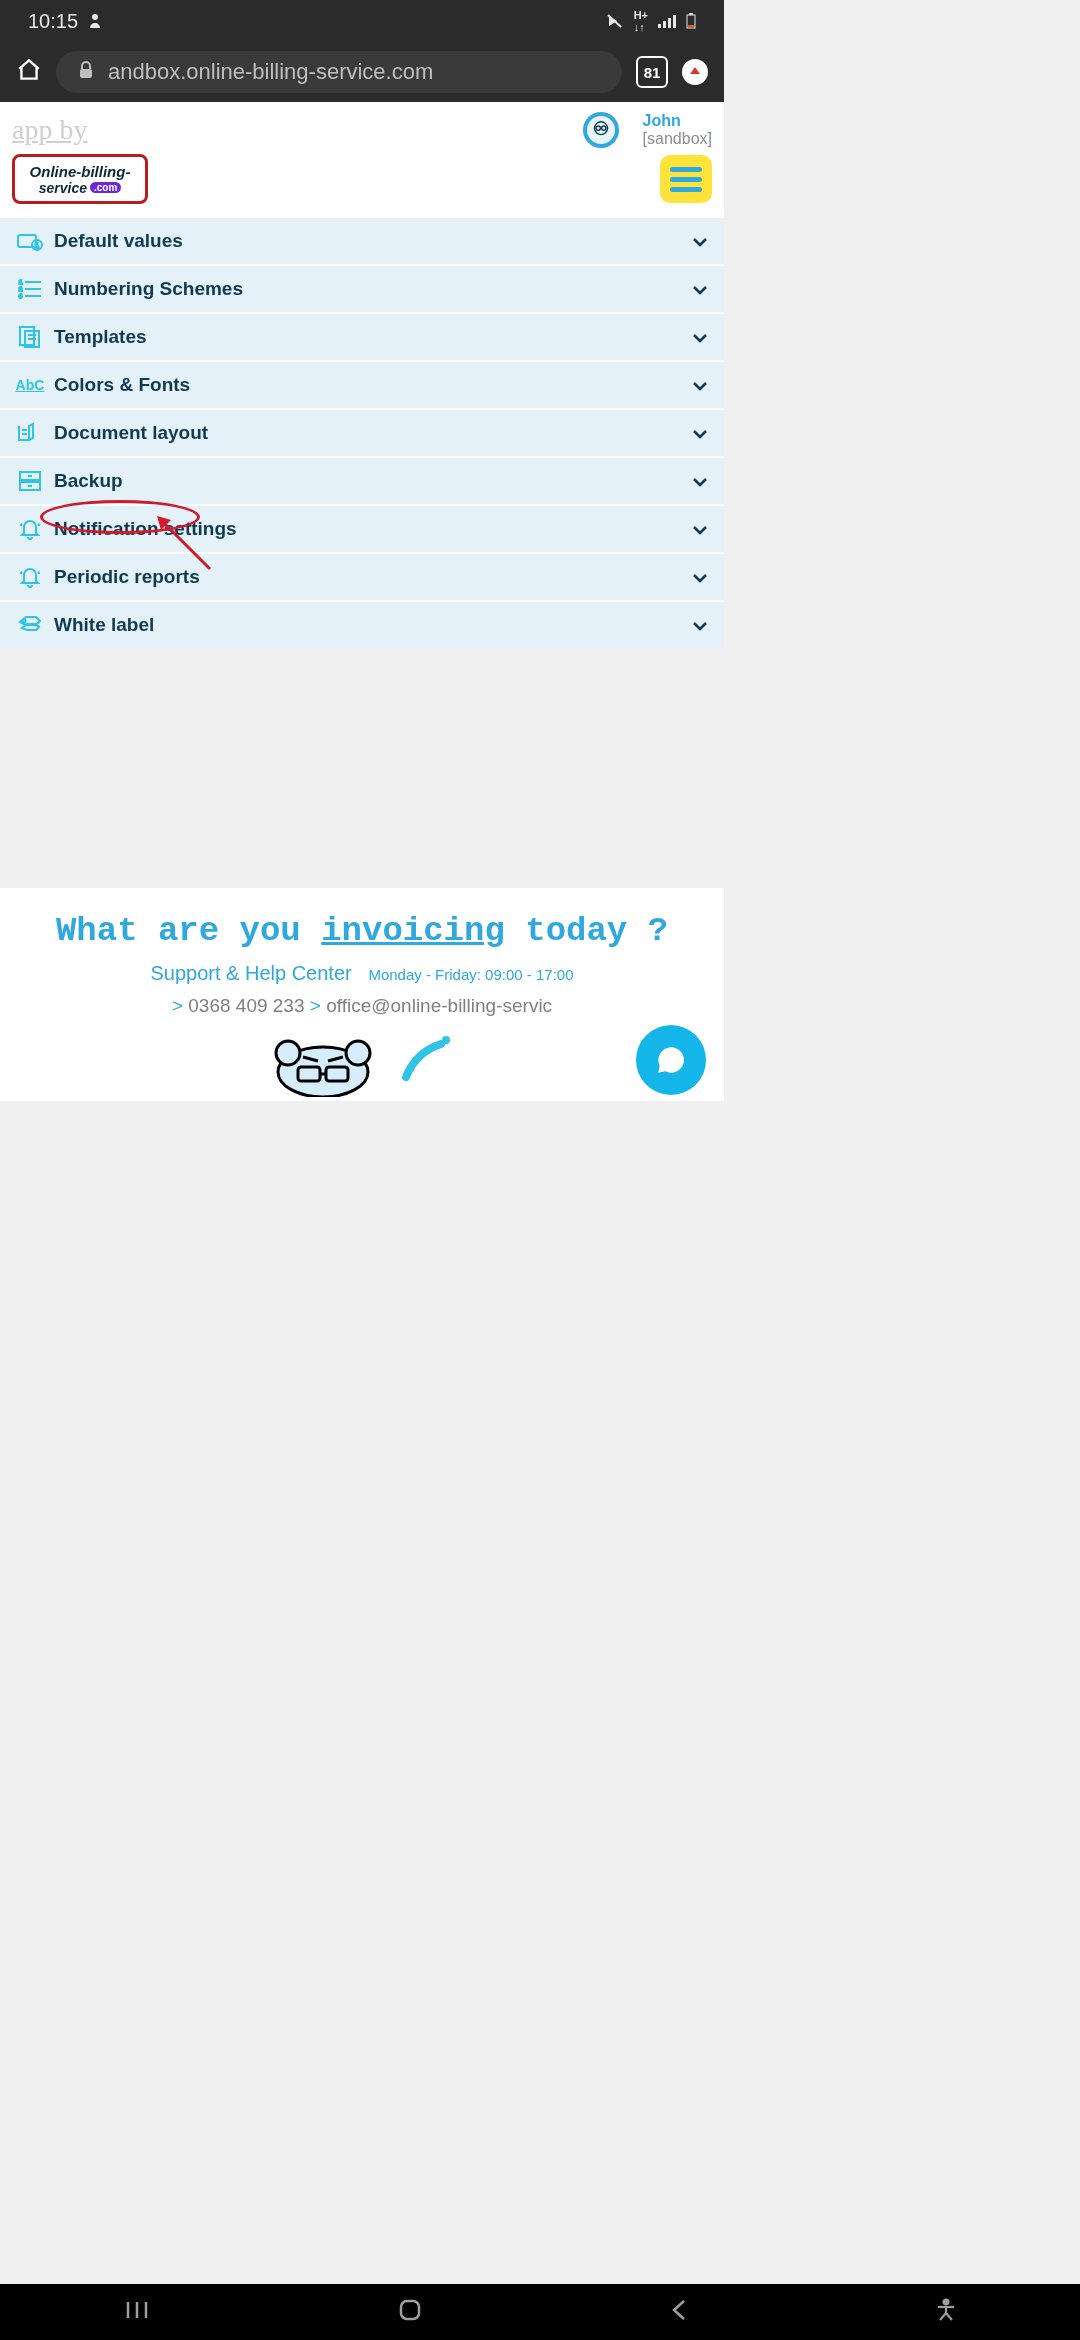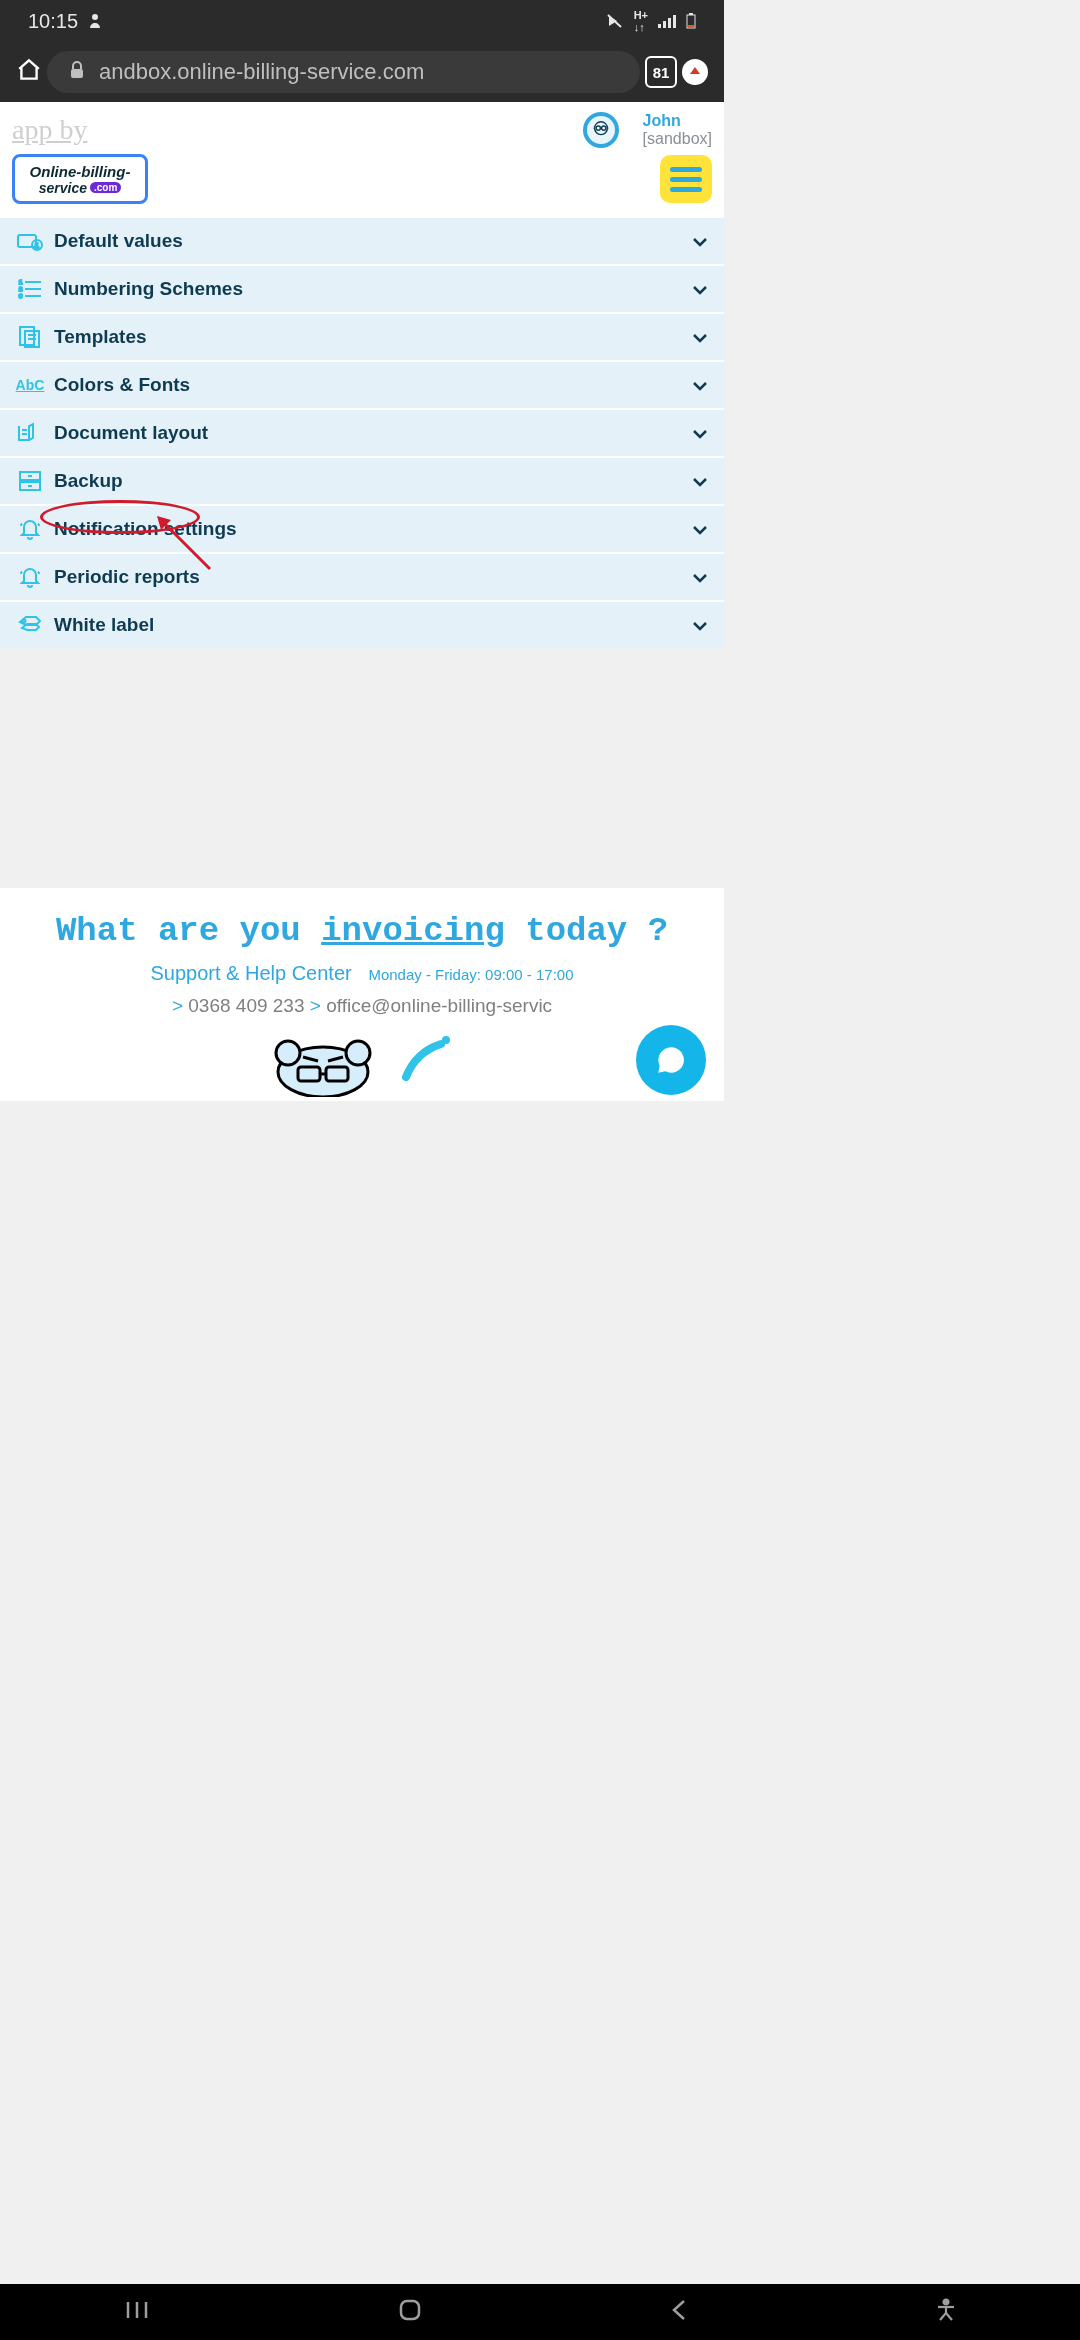--- a/index.html
+++ b/index.html
@@ -11,21 +11,21 @@
     display: flex; align-items: center; justify-content: space-between;
     padding: 0 28px; font-size: 20px;
   }
   .statusbar .left { display: flex; align-items: center; gap: 10px; }
   .statusbar .right { display: flex; align-items: center; gap: 10px; }
   .status-icon { display: inline-flex; }
 
   
   .chrome {
     height: 60px; background: #2b2b2b;
-    display: flex; align-items: center; gap: 5px; padding: 0 16px;
+    display: flex; align-items: center; gap: 14px; padding: 0 16px;
   }
   .home-icon { color: #fff; }
   .urlbar {
     flex: 1; height: 42px; background: #3a3a3a; border-radius: 21px;
     display: flex; align-items: center; gap: 14px; padding: 0 22px;
     color: #bfbfbf; font-size: 22px; font-weight: 500;
   }
   .tab-counter {
     width: 32px; height: 32px; border: 2.5px solid #fff; border-radius: 6px;
     display: flex; align-items: center; justify-content: center;
@@ -56,21 +56,21 @@
     display: flex; align-items: center; justify-content: center;
   }
   .user-text .uname { color: #2fa7df; font-size: 16px; font-weight: 600; }
   .user-text .umode { color: #8a8f93; font-size: 16px; }
 
   .logo-row {
     display: flex; align-items: center; justify-content: space-between;
     padding: 0 12px 12px 12px;
   }
   .logo-box {
-    width: 136px; height: 50px; border: 3px solid #3b82f6; border-radius: 8px;
+    width: 136px; height: 50px; border: 3px solid #b91c1c; border-radius: 8px;
     display: flex; flex-direction: column; align-items: center; justify-content: center;
     color: #0b2a33; position: relative;
   }
   .logo-box .l1 { font-size: 15px; font-weight: 800; font-style: italic; }
   .logo-box .l2 { font-size: 14px; font-weight: 800; font-style: italic; display:flex; align-items:center; gap:3px;}
   .logo-box .com { background:#6d28d9; color:#fff; border-radius:6px; padding:0 4px; font-size:10px; font-style:normal; }
   .hamburger {
     width: 52px; height: 48px; background: #ffe23a; border-radius: 10px;
     display: flex; flex-direction: column; align-items: center; justify-content: center; gap: 5px;
   }

